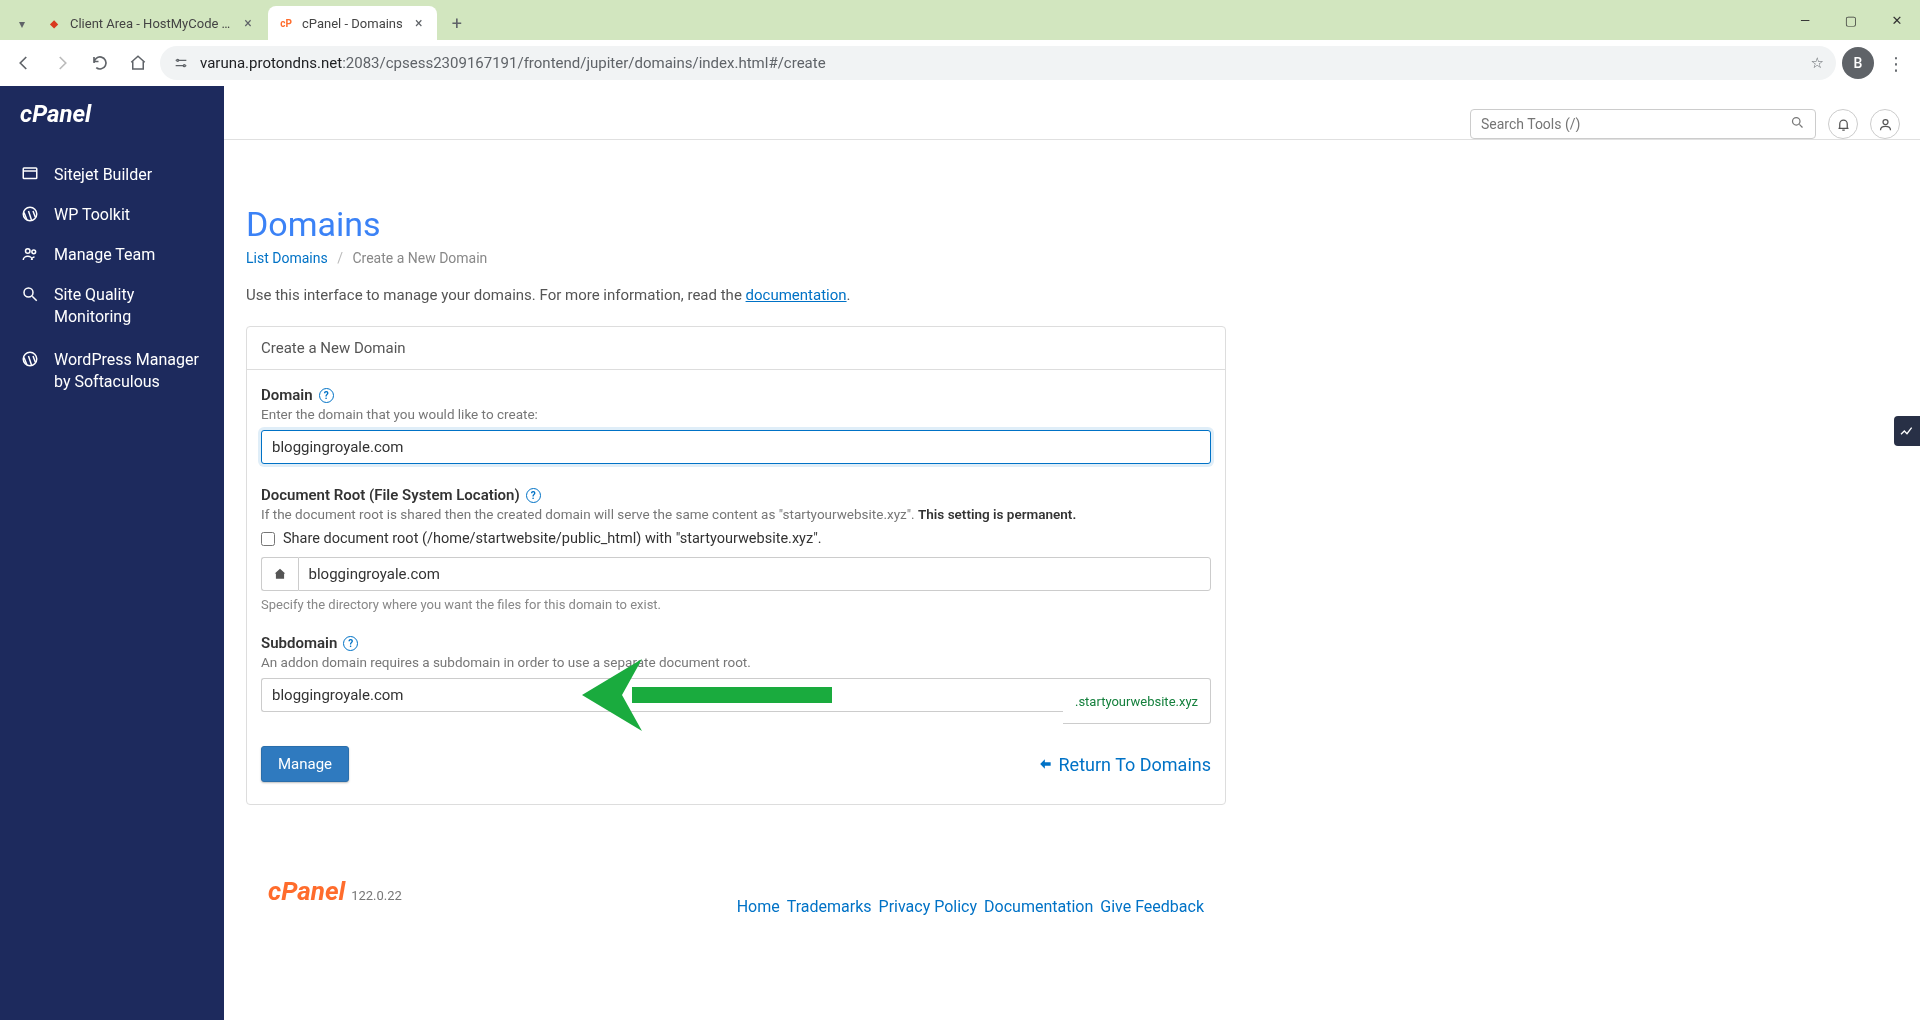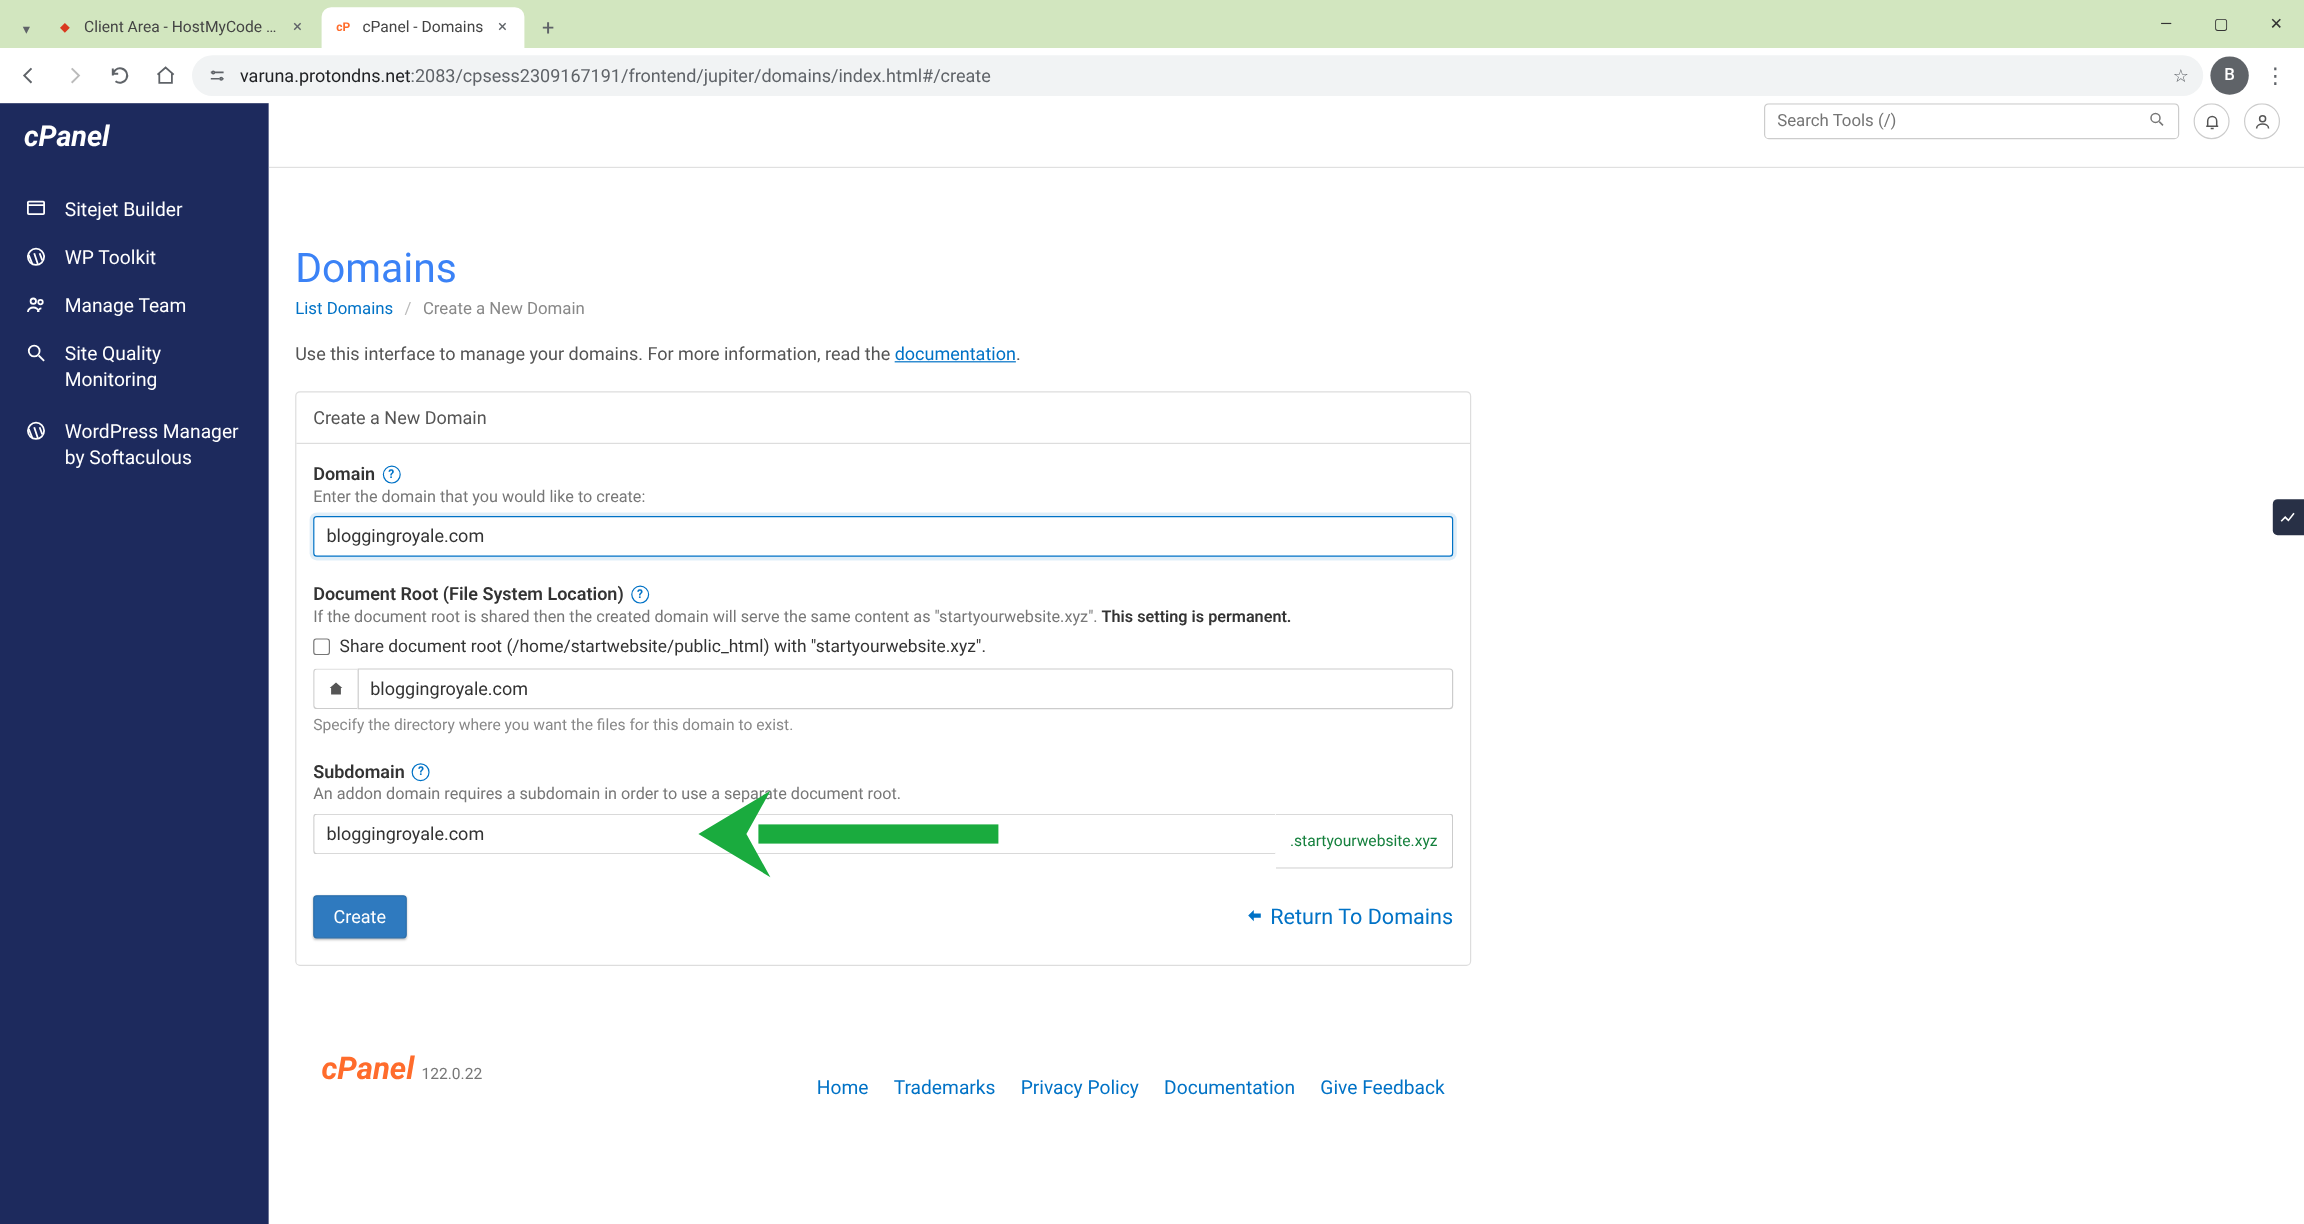--- a/index.html
+++ b/index.html
@@ -33,21 +33,21 @@
 .app { display:flex; height:934px; }
 .sidebar { width:224px; background:#1d2a5d; color:#fff; padding-top:14px; }
 .logo { padding:0 20px 20px 20px; }
 .logo-svg { width:106px; height:30px; }
 .nav-item { display:flex; align-items:center; gap:14px; padding:10px 20px; font-size:16px; color:#fff; cursor:pointer; }
 .nav-item .nico { width:20px; height:20px; display:flex; align-items:center; justify-content:center; }
 .nav-item.multiline { align-items:flex-start; }
 .nav-item .label-wrap { line-height:1.4; }
 
 .content { flex:1; background:#fff; overflow-y:auto; position:relative; }
-.topbar { height:54px; border-bottom:1px solid #e0e0e0; display:flex; align-items:flex-start; justify-content:flex-end; padding:0 20px; gap:12px; }
+.topbar { height:54px; border-bottom:1px solid #e0e0e0; display:flex; align-items:flex-end; justify-content:flex-end; padding:0 20px; gap:12px; }
 .search-box { width:346px; height:30px; border:1px solid #ccc; border-radius:4px; display:flex; align-items:center; padding:0 10px; gap:8px; }
 .search-box input { border:none; outline:none; flex:1; font-size:14px; color:#555; background:transparent; }
 .icon-circle { width:30px; height:30px; border:1px solid #ccc; border-radius:50%; display:flex; align-items:center; justify-content:center; color:#555; }
 
 .main { padding:16px 22px; max-width:1024px; }
 h1 { font-size:34px; font-weight:400; color:#3b82f6; margin-bottom:6px;margin-top:48px; }
 .crumbs { font-size:14px; color:#888; margin-bottom:20px; }
 .crumbs a { color:#0072c6; text-decoration:none; }
 .crumbs .sep { margin:0 6px; color:#bbb; }
 .intro { font-size:15px; color:#555; margin-bottom:22px; }
@@ -73,21 +73,21 @@
 .below-hint { font-size:13px; color:#888; margin-top:6px; }
 
 .actions { display:flex; align-items:center; justify-content:space-between; margin-top:4px; }
 .btn-primary { background:#2f7abf; color:#fff; border:1px solid #2a6eab; border-radius:3px; padding:8px 16px; font-size:15px; cursor:pointer; box-shadow:0 1px 2px rgba(0,0,0,0.25); }
 .return-link { color:#0072c6; font-size:18px; text-decoration:none; display:flex; align-items:center; gap:6px; }
 
 .footer { display:flex; align-items:center; justify-content:space-between; padding:30px 22px 10px 22px; margin-top:30px; }
 .footer-left { display:flex; align-items:baseline; gap:6px; }
 .footer-logo { color:#ff6c2c; font-weight:700; font-style:italic; font-size:26px; }
 .footer-ver { font-size:13px; color:#777; }
-.footer-links { display:flex; gap:21px; font-size:16px;margin-top:32px; }
+.footer-links { display:flex; gap:7px; font-size:16px;margin-top:32px; }
 .footer-links a { color:#0072c6; text-decoration:none; }
 
 .stats-tab { position:absolute; right:0; top:330px; width:26px; height:30px; background:#283046; border-radius:4px 0 0 4px; display:flex; align-items:center; justify-content:center; color:#fff; }
 
 .arrow-overlay { position:absolute; left:348px; top:563px; width:270px; height:90px; pointer-events:none; }
 </style>
 </head>
 <body>
 
 <div class="browser-top">
@@ -275,21 +275,21 @@
               <span class="help-icon">?</span>
             </div>
             <div class="form-hint">An addon domain requires a subdomain in order to use a separate document root.</div>
             <div class="input-group sub">
               <input class="text-input plain" style="flex: 1 1 0%;" value="bloggingroyale.com">
               <div class="input-suffix">.startyourwebsite.xyz</div>
             </div>
           </div>
 
           <div class="actions">
-            <button class="btn-primary">Create</button>
+            <button class="btn-primary">Manage</button>
             <a href="#" class="return-link">
               <span><svg width="14" height="14" viewBox="0 0 24 24" fill="#0072c6">
                     <path d="M10 4L2 12l8 8v-5h10V9H10z"></path>
                   </svg></span>
               <span>Return To Domains</span>
             </a>
           </div>
         </div>
       </div>
 

